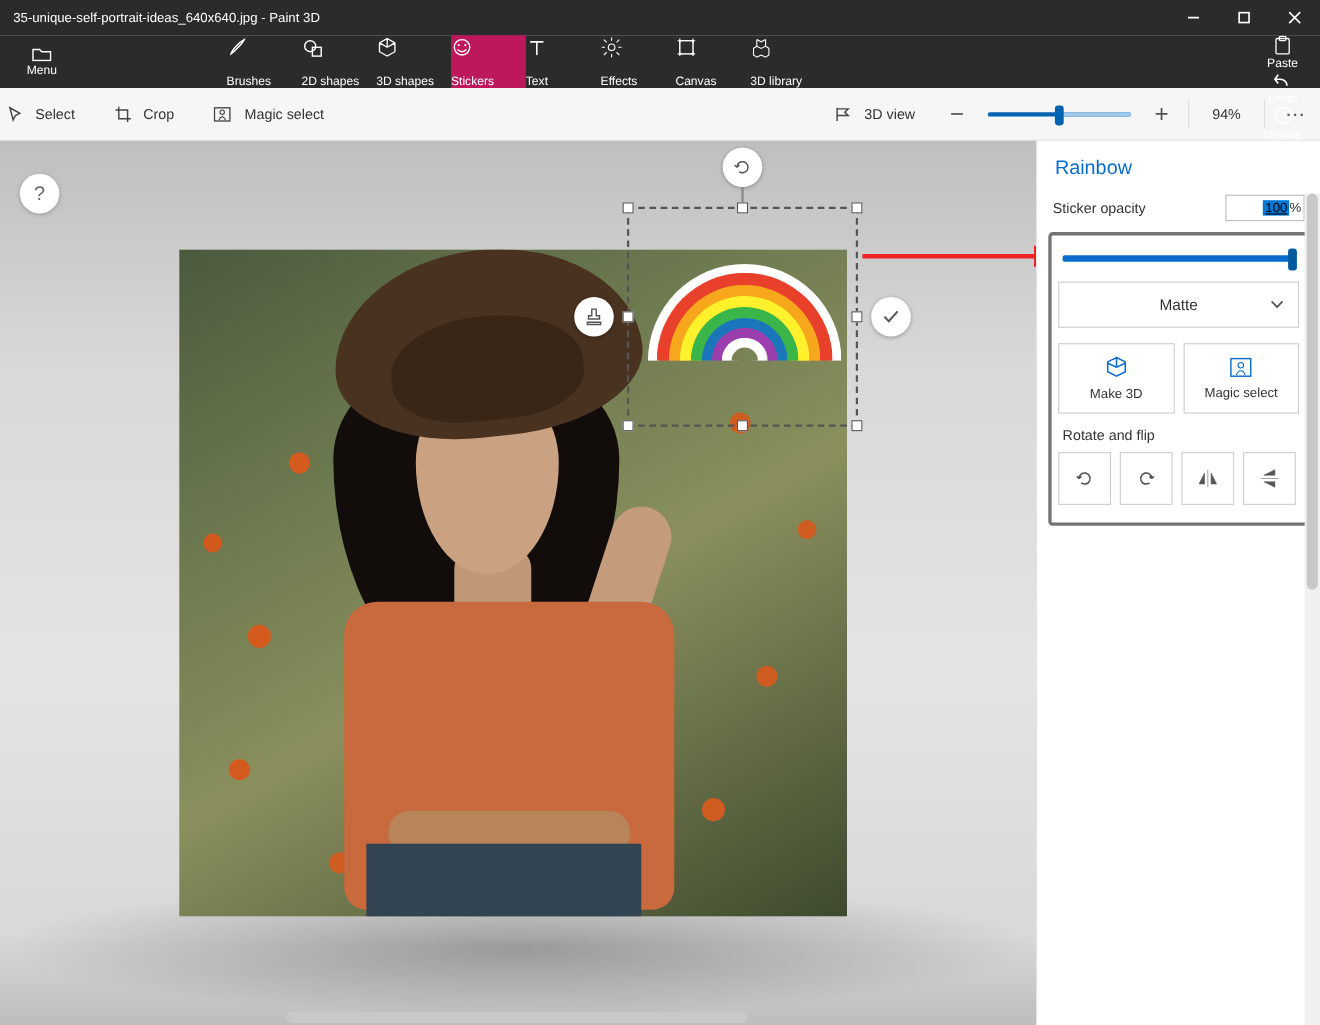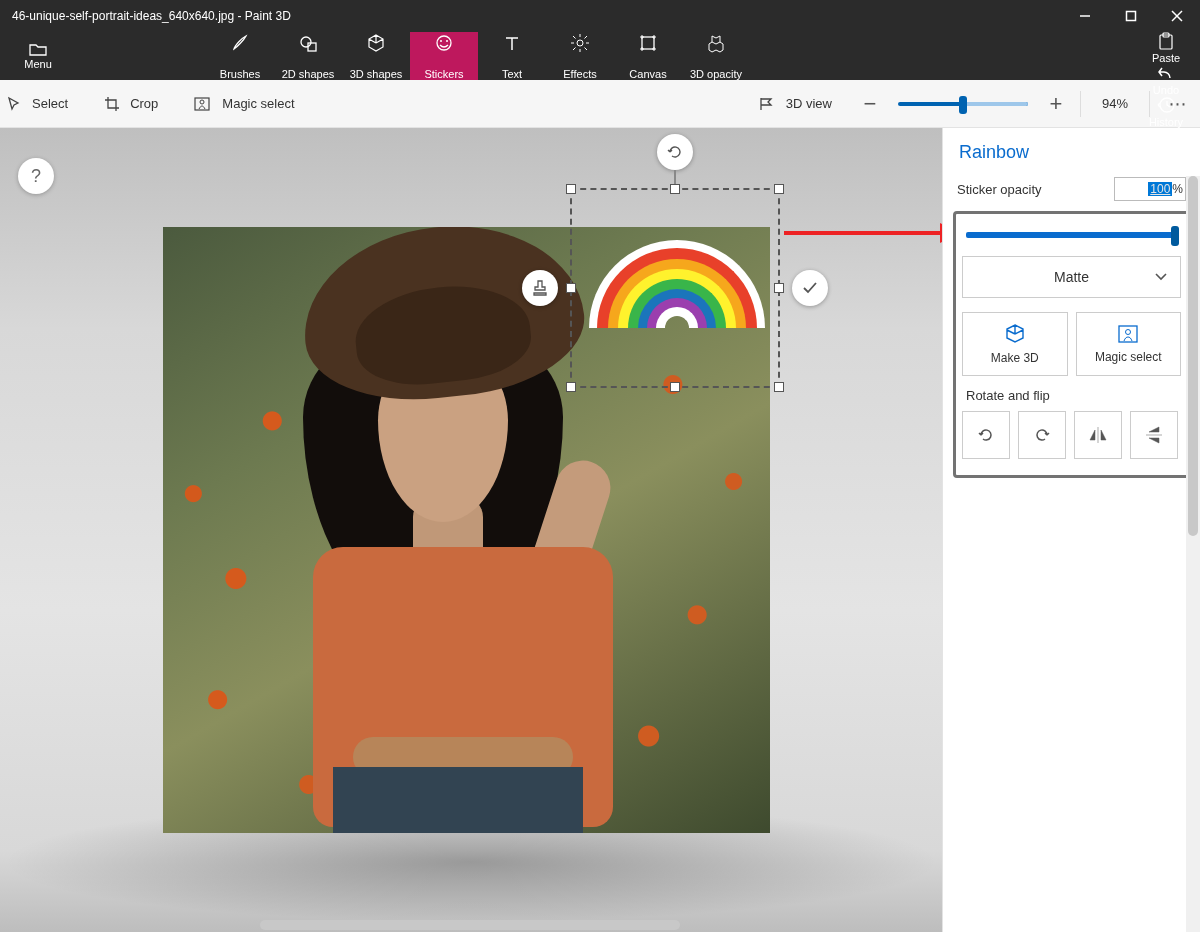--- a/index.html
+++ b/index.html
@@ -8,21 +8,21 @@
   
   .titlebar { height:32px; background:#2b2b2b; color:#fff; display:flex; align-items:center; font-size:12px; }
   .titlebar .title { padding-left:12px; flex:1; }
   .titlebar .winbtn { width:46px; height:32px; display:flex; align-items:center; justify-content:center; }
   .titlebar .winbtn svg { stroke:#fff; }
 
   
   .ribbon { height:48px; background:#2b2b2b; display:flex; color:#fff; font-size:11px; }
   .ribbon .menu { width:76px; display:flex; flex-direction:column; align-items:center; justify-content:center; gap:2px;}
   .ribbon .tools { display:flex; margin-left:130px; }
-  .ribbon .tool { width:68px; display:flex; flex-direction:column; align-items:center; justify-content:center; gap:15px; }
+  .ribbon .tool { width:68px; display:flex; flex-direction:column; align-items:flex-start; justify-content:center; gap:15px; }
   .ribbon .tool.active { background:#be185d; }
   .ribbon .spacer { flex:1; }
   .ribbon .right { display:flex; align-items:stretch;flex-direction:column; }
   .ribbon .rtool { width:68px; display:flex; flex-direction:column; align-items:center; justify-content:center; gap:2px; }
   .ribbon .rtool.disabled { opacity:.35; }
   .ribbon .expand { width:56px; display:flex; align-items:center; justify-content:center;}
   .ribbon svg { display:block; }
 
   
   .subbar { height:48px; background:#f6f6f6; border-bottom:1px solid #e3e3e3; display:flex; align-items:center; font-size:13px; color:#333; }
@@ -86,40 +86,40 @@
   .arc{position:absolute;left:50%;transform:translateX(-50%);border-radius:200px 200px 0 0;border-style:solid;border-bottom:none;}
 
   
   .arrow { position:absolute; pointer-events:none; }
 
   
   .panel { width:258px; border-left:1px solid #e3e3e3; background:#fff; padding:0 0 0 0; font-size:13px; color:#333; display:flex; flex-direction:column; position:relative;}
   .panel .ptitle { color:#0a6cce; font-size:18px; padding:14px 16px 10px; font-weight:400;}
   .panel .row { display:flex; align-items:center; padding:4px 14px; justify-content:space-between;}
   .panel .opacitybox { width:72px; height:24px; border:1px solid #bbb; display:flex; align-items:center; justify-content:flex-end; padding-right:2px; font-size:12px;}
-  .panel .opacitybox .val { background:#0078d7; color:#e5e5e5; padding:0 2px;text-decoration:underline; }
+  .panel .opacitybox .val { background:#0078d7; color:#000000; padding:0 2px;text-decoration:underline; }
   .panel .hlbox { margin:6px 10px 0 10px; border:3px solid #737373; border-radius:4px; padding:10px 6px 16px 6px; position:relative;}
   .panel .oslider { height:6px; background:#0a6cce; position:relative; margin:8px 4px 18px 4px; border-radius:2px;}
   .panel .oslider .othumb{position:absolute;right:-2px;top:-6px;width:8px;height:20px;background:#005a9e;border-radius:3px;}
   .panel .dropdown { height:42px; border:1px solid #ccc; display:flex; align-items:center; justify-content:center; position:relative; font-size:14px; color:#333; margin-bottom:14px;}
   .panel .dropdown .chev{position:absolute;right:12px;}
   .panel .btnrow { display:flex; gap:8px; }
   .panel .bigbtn { flex:1; height:64px; border:1px solid #ccc; display:flex; flex-direction:column; align-items:center; justify-content:center; gap:6px; font-size:12px;}
   .panel .section { padding:12px 4px 8px; font-size:13px;}
   .panel .iconrow { display:flex; gap:8px; }
   .panel .iconbtn { width:48px; height:48px; border:1px solid #ccc; display:flex; align-items:center; justify-content:center;}
   .panel .vscroll { position:absolute; right:0; top:48px; bottom:0; width:14px; background:#f0f0f0;}
   .panel .vscroll .vthumb{ position:absolute; left:2px; right:2px; top:0; height:360px; background:#c8c8c8; border-radius:5px;}
 
 </style>
 </head>
 <body>
 
 <div class="titlebar">
-  <div class="title">46-unique-self-portrait-ideas_640x640.jpg - Paint 3D</div>
+  <div class="title">35-unique-self-portrait-ideas_640x640.jpg - Paint 3D</div>
   <div class="winbtn">
     <svg width="12" height="12">
         <line x1="1" y1="6" x2="11" y2="6" stroke-width="1.5"></line>
       </svg>
   </div>
   <div class="winbtn">
     <svg width="12" height="12">
         <rect x="1.5" y="1.5" width="9" height="9" fill="none" stroke-width="1.5"></rect>
       </svg>
   </div>
@@ -193,21 +193,21 @@
       <svg width="20" height="20">
           <rect x="4" y="4" width="12" height="12" fill="none" stroke="#fff" stroke-width="1.3"></rect>
           <path d="M4 2v4M16 2v4M4 14v4M16 14v4M2 4h4M14 4h4M2 16h4M14 16h4" stroke="#fff"></path>
         </svg>
       <span>Canvas</span>
     </div>
     <div class="tool">
       <svg width="20" height="20">
           <path d="M6 3l4 2 4-2M6 3v6l4 2 4-2V3M6 9l-3 2v6l3 2 4-2M10 17l4 2 3-2v-6l-3-2" fill="none" stroke="#fff" stroke-width="1"></path>
         </svg>
-      <span>3D opacity</span>
+      <span>3D library</span>
     </div>
   </div>
   <div class="spacer"></div>
   <div class="right">
     <div class="rtool">
       <svg width="18" height="18">
           <rect x="3" y="3" width="12" height="14" rx="1" fill="none" stroke="#fff" stroke-width="1.2"></rect>
           <rect x="6" y="1" width="6" height="4" rx="1" fill="none" stroke="#fff" stroke-width="1.2"></rect>
         </svg>
       <span>Paste</span>

